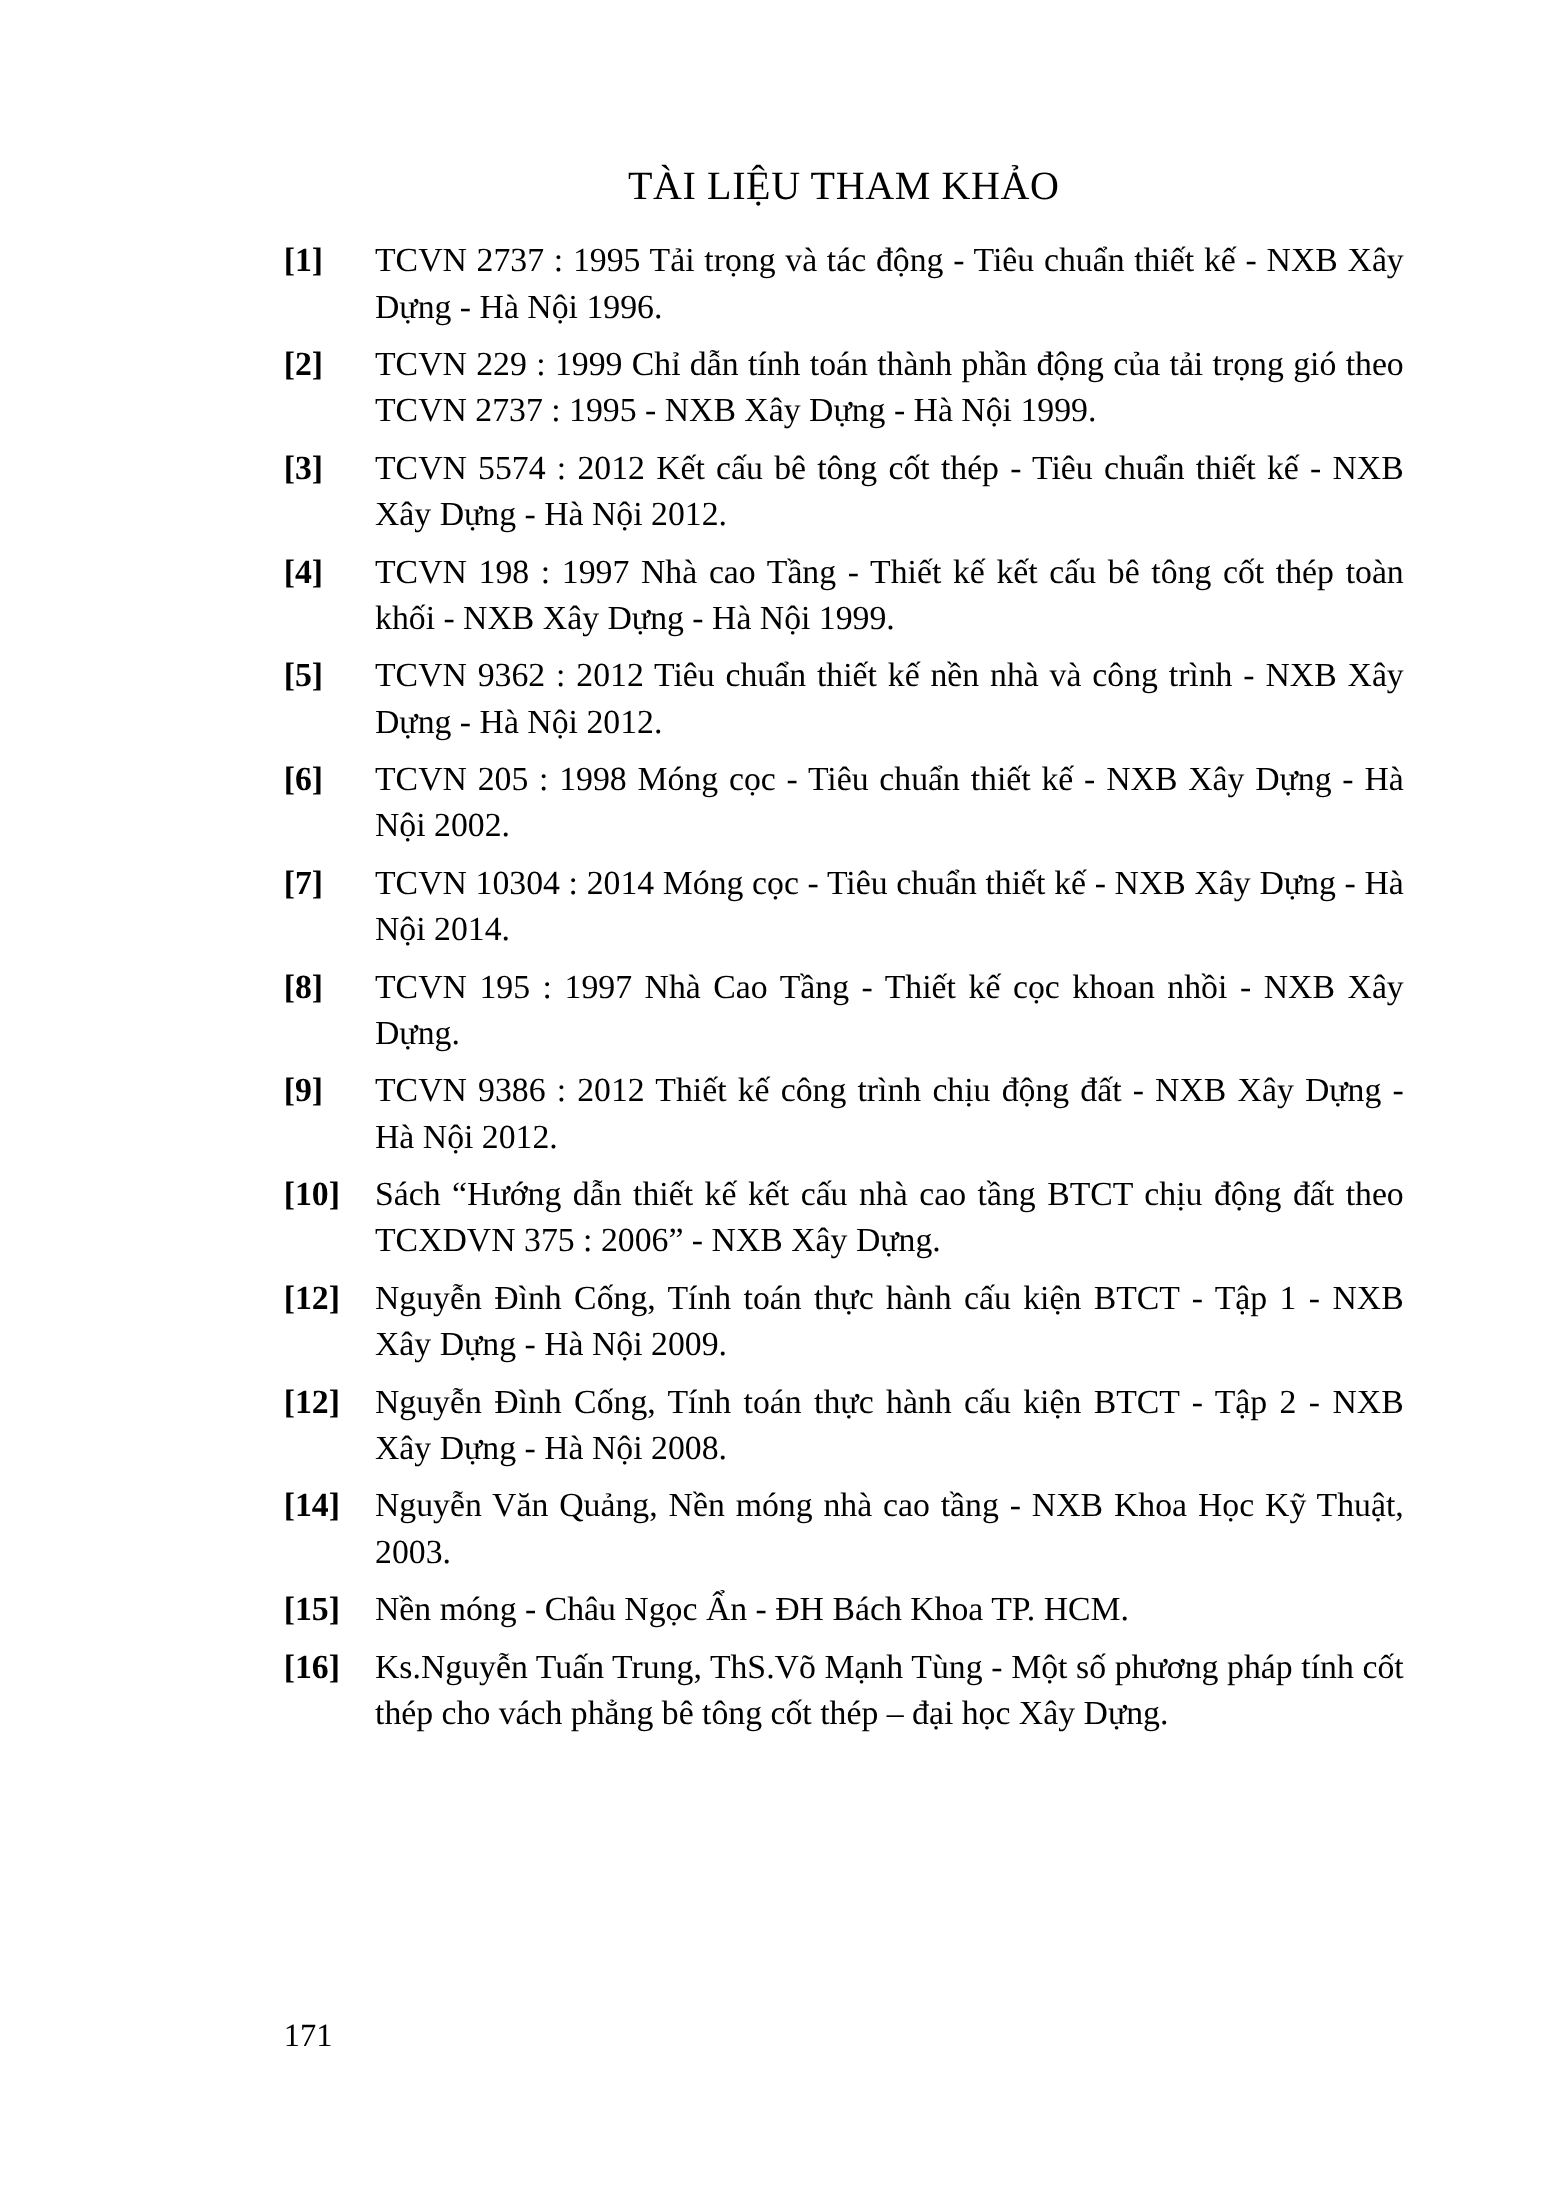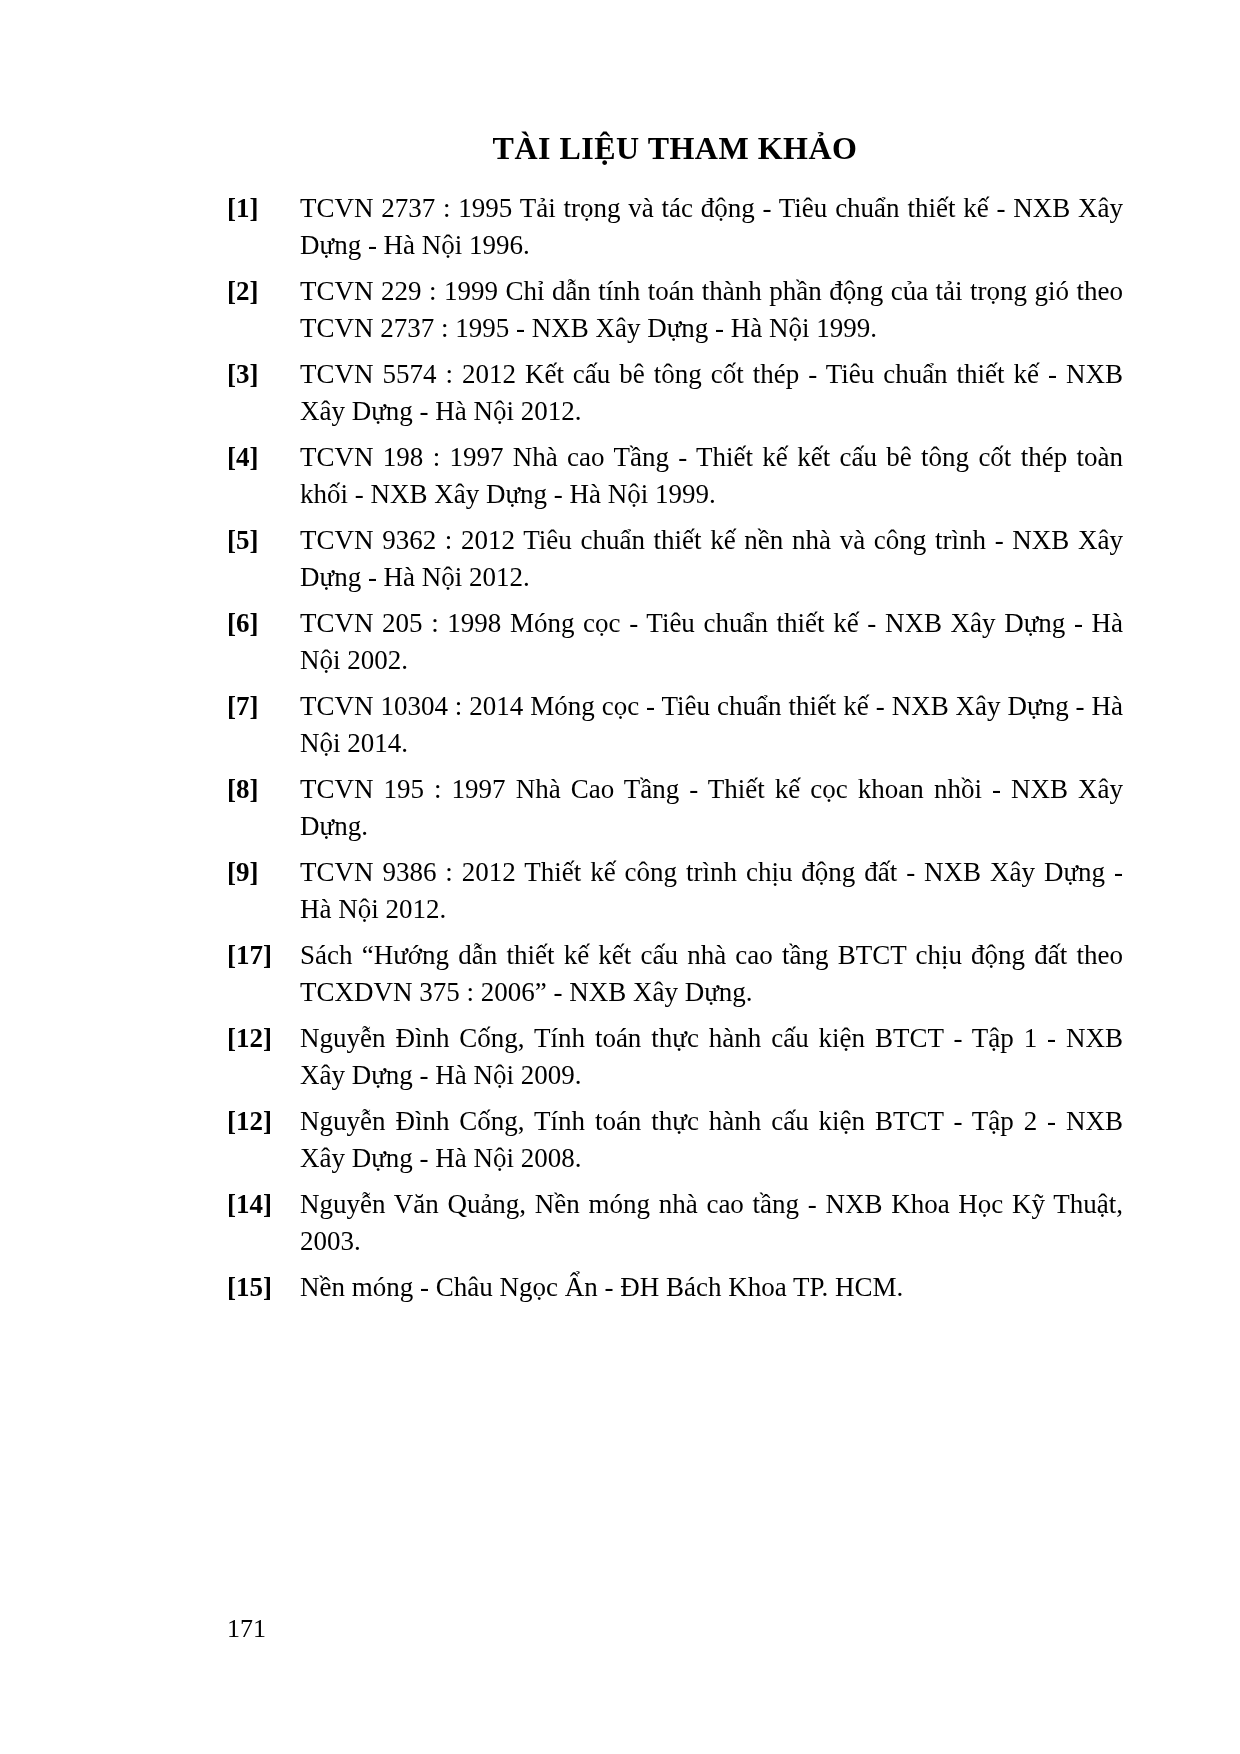--- a/index.html
+++ b/index.html
@@ -17,21 +17,21 @@
     overflow: hidden;
   }
   .content {
     position: absolute;
     left: 227px;
     top: 128px;
     width: 896px;
   }
   .doc-title {
     font-size: 32px;
-    font-weight: bold;
+    font-weight: normal;
     text-align: center;
     line-height: 40px;
     margin-bottom: 22px;
     letter-spacing: 0.5px;
   }
   .ref-list { width: 100%; }
   .ref {
     position: relative;
     padding-left: 73px;
     font-size: 27px;
@@ -65,21 +65,22 @@
     <div class="ref-list">
         <div class="ref"><span class="label">[1]</span><span>TCVN 2737 : 1995 Tải trọng và tác động - Tiêu chuẩn thiết kế - NXB Xây Dựng - Hà Nội 1996.</span></div>
         <div class="ref"><span class="label">[2]</span><span>TCVN 229 : 1999 Chỉ dẫn tính toán thành phần động của tải trọng gió theo TCVN 2737 : 1995 - NXB Xây Dựng - Hà Nội 1999.</span></div>
         <div class="ref"><span class="label">[3]</span><span>TCVN 5574 : 2012 Kết cấu bê tông cốt thép - Tiêu chuẩn thiết kế - NXB Xây Dựng - Hà Nội 2012.</span></div>
         <div class="ref"><span class="label">[4]</span><span>TCVN 198 : 1997 Nhà cao Tầng - Thiết kế kết cấu bê tông cốt thép toàn khối - NXB Xây Dựng - Hà Nội 1999.</span></div>
         <div class="ref"><span class="label">[5]</span><span>TCVN 9362 : 2012 Tiêu chuẩn thiết kế nền nhà và công trình - NXB Xây Dựng - Hà Nội 2012.</span></div>
         <div class="ref"><span class="label">[6]</span><span>TCVN 205 : 1998 Móng cọc - Tiêu chuẩn thiết kế - NXB Xây Dựng - Hà Nội 2002.</span></div>
         <div class="ref"><span class="label">[7]</span><span>TCVN 10304 : 2014 Móng cọc - Tiêu chuẩn thiết kế - NXB Xây Dựng - Hà Nội 2014.</span></div>
         <div class="ref"><span class="label">[8]</span><span>TCVN 195 : 1997 Nhà Cao Tầng - Thiết kế cọc khoan nhồi - NXB Xây Dựng.</span></div>
         <div class="ref"><span class="label">[9]</span><span>TCVN 9386 : 2012 Thiết kế công trình chịu động đất - NXB Xây Dựng - Hà Nội 2012.</span></div>
-        <div class="ref"><span class="label">[17]</span><span>Sách “Hướng dẫn thiết kế kết cấu nhà cao tầng BTCT chịu động đất theo TCXDVN 375 : 2006” - NXB Xây Dựng.</span></div>
+        <div class="ref"><span class="label">[10]</span><span>Sách “Hướng dẫn thiết kế kết cấu nhà cao tầng BTCT chịu động đất theo TCXDVN 375 : 2006” - NXB Xây Dựng.</span></div>
         <div class="ref"><span class="label">[12]</span><span>Nguyễn Đình Cống, Tính toán thực hành cấu kiện BTCT - Tập 1 - NXB Xây Dựng - Hà Nội 2009.</span></div>
         <div class="ref"><span class="label">[12]</span><span>Nguyễn Đình Cống, Tính toán thực hành cấu kiện BTCT - Tập 2 - NXB Xây Dựng - Hà Nội 2008.</span></div>
         <div class="ref"><span class="label">[14]</span><span>Nguyễn Văn Quảng, Nền móng nhà cao tầng - NXB Khoa Học Kỹ Thuật, 2003.</span></div>
         <div class="ref"><span class="label">[15]</span><span>Nền móng - Châu Ngọc Ẩn - ĐH Bách Khoa TP. HCM.</span></div>
+        <div class="ref"><span class="label">[16]</span><span>Ks.Nguyễn Tuấn Trung, ThS.Võ Mạnh Tùng - Một số phương pháp tính cốt thép cho vách phẳng bê tông cốt thép – đại học Xây Dựng.</span></div>
       </div>
   </div>
   <div class="page-number">171</div>
 </div>
 
 </body></html>

